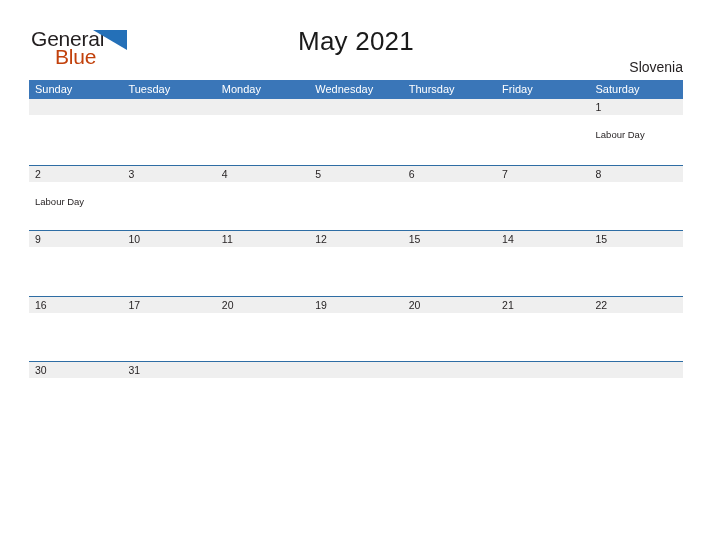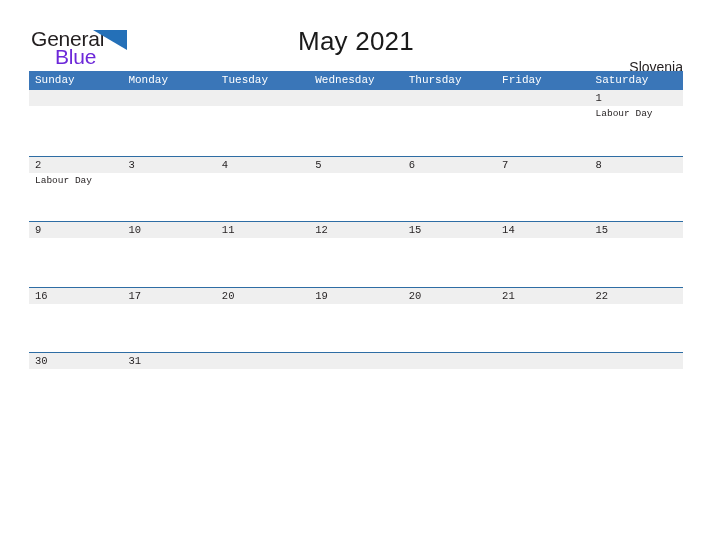--- a/index.html
+++ b/index.html
@@ -36,21 +36,21 @@
     color: #231f20;
     letter-spacing: -0.2px;
     line-height: 22px;
     white-space: nowrap;
   }
   .brand-blue {
     position: absolute;
     left: 24px;
     top: 18px;
     font-size: 21px;
-    color: #6d28d9;
+    color: #c2410c;
     letter-spacing: -0.2px;
     line-height: 22px;
     white-space: nowrap;
   }
   .brand-tri-svg {
     position: absolute;
     left: 62px;
     top: 1px;
   }
 
@@ -73,23 +73,22 @@
     font-size: 14px;
     color: #231f20;
     white-space: nowrap;
     margin-top: 14px;
   }
 
   
   .calendar {
     position: absolute;
     left: 29px;
-    top: 71px;
+    top: 80px;
     width: 654px;
-    font-family: Liberation Mono, monospace;
   }
 
   .weekday-row {
     display: flex;
     background: #3a76b8;
     height: 19px;
   }
   .weekday-cell {
     flex: 1 1 0;
     font-size: 11px;
@@ -129,21 +128,21 @@
   }
 
   .event-band {
     display: flex;
     height: 48px;
   }
   .event-cell {
     flex: 1 1 0;
     box-sizing: border-box;
     padding-left: 6px;
-    padding-top: 2px;
+    padding-top: 14px;
     font-size: 9.5px;
     color: #231f20;
     line-height: 12px;
   }
   .event-cell .ev {
     display: block;
     white-space: nowrap;
   }
 </style>
 </head>
@@ -160,22 +159,22 @@
   </div>
 
   <div class="cal-title">May 2021</div>
 
   <div class="cal-region">Slovenia</div>
 </div>
 
 <div class="calendar">
   <div class="weekday-row">
       <div class="weekday-cell">Sunday</div>
+      <div class="weekday-cell">Tuesday</div>
       <div class="weekday-cell">Monday</div>
-      <div class="weekday-cell">Tuesday</div>
       <div class="weekday-cell">Wednesday</div>
       <div class="weekday-cell">Thursday</div>
       <div class="weekday-cell">Friday</div>
       <div class="weekday-cell">Saturday</div>
     </div>
   <div id="weeks-container">
       <div class="week-row">
         <div class="date-band">
           <div class="day-cell"></div>
           <div class="day-cell"></div>

